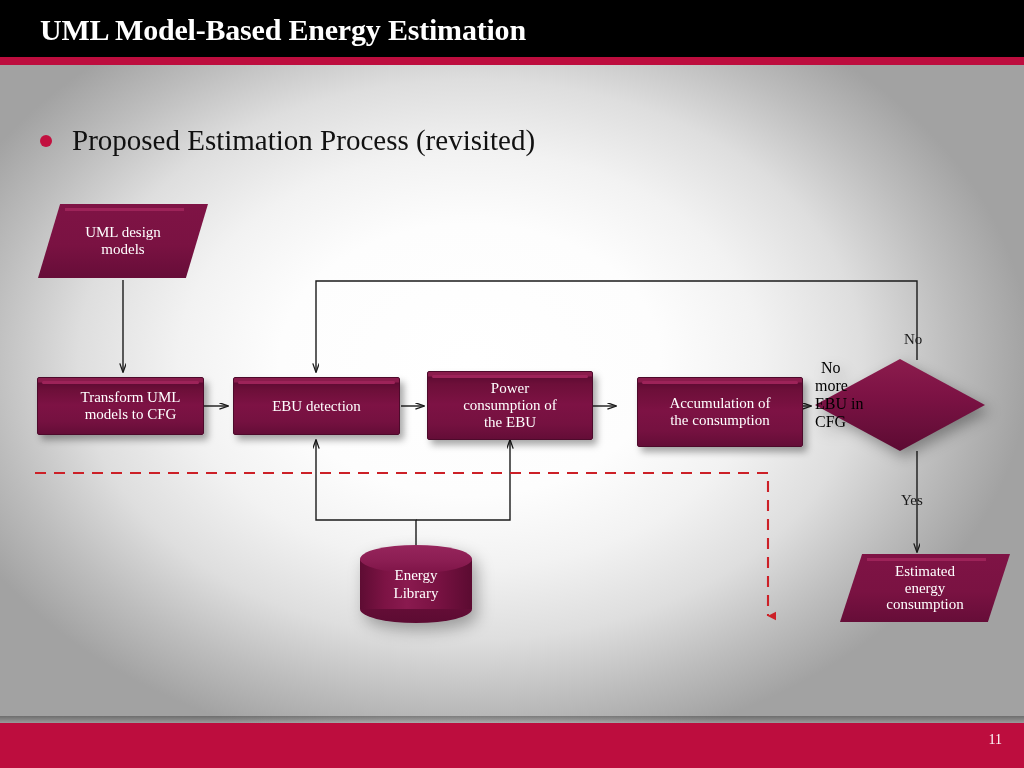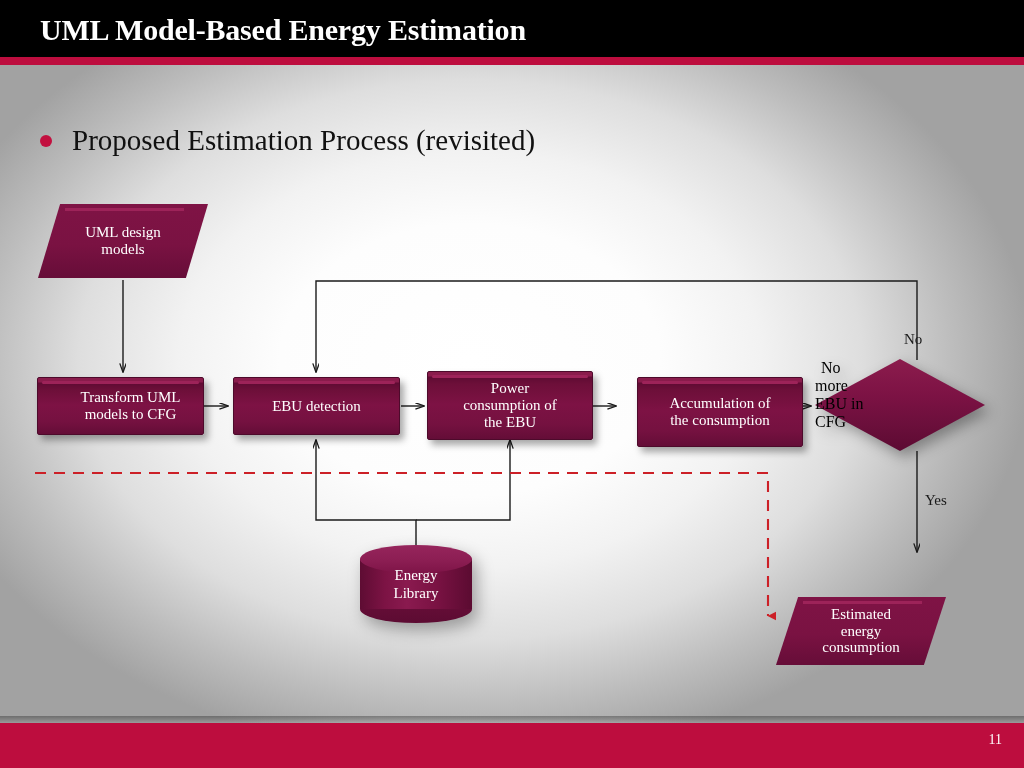--- a/index.html
+++ b/index.html
@@ -289,27 +289,27 @@
       <span class="node-label">No<br>more<br>EBU in<br>CFG</span>
     </div>
 
     <div class="cylinder" style="left:360px; top:545px; width:112px; height:78px;">
       <div class="cyl-bottom"></div>
       <div class="cyl-body"></div>
       <div class="cyl-top"></div>
       <span class="cyl-label">Energy<br>Library</span>
     </div>
 
-    <div class="node para" style="left:776px; top:554px; width:170px; height:68px;margin-top:43px;">
+    <div class="node para" style="left:840px; top:554px; width:170px; height:68px;">
       <span class="para-top"></span>
       <span class="node-label">Estimated<br>energy<br>consumption</span>
     </div>
 
     <div class="edge-label" style="left:904px; top:331px;">No</div>
-    <div class="edge-label" style="left:901px; top:492px;margin-left:24px;">Yes</div>
+    <div class="edge-label" style="left:901px; top:492px;">Yes</div>
 
   </div>
 
   <div id="footer-shadow"></div>
   <div id="footer-bar"></div>
   <div id="slide-number">11</div>
 
 </div>
 
 </body></html>

